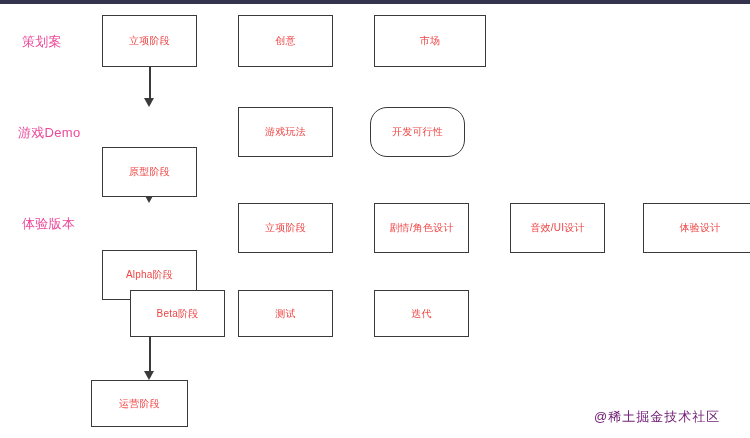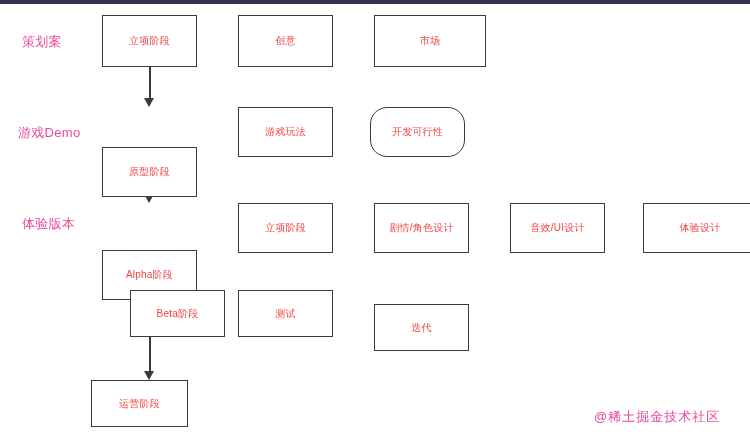--- a/index.html
+++ b/index.html
@@ -110,19 +110,19 @@
         <div class="node" style="left: 102px; top: 103px; width: 95px; height: 50px; margin-top: 40px;">原型阶段</div>
         <div class="node" style="left: 238px; top: 103px; width: 95px; height: 50px;">游戏玩法</div>
         <div class="node" style="left: 370px; top: 103px; width: 95px; height: 50px; border-radius: 17px;">开发可行性</div>
         <div class="node" style="left: 102px; top: 199px; width: 95px; height: 50px; margin-top: 47px;">Alpha阶段</div>
         <div class="node" style="left: 238px; top: 199px; width: 95px; height: 50px;">立项阶段</div>
         <div class="node" style="left: 374px; top: 199px; width: 95px; height: 50px;">剧情/角色设计</div>
         <div class="node" style="left: 510px; top: 199px; width: 95px; height: 50px;">音效/UI设计</div>
         <div class="node" style="left: 643px; top: 199px; width: 114px; height: 50px;">体验设计</div>
         <div class="node" style="left: 102px; top: 286px; width: 95px; height: 47px; margin-left: 28px;">Beta阶段</div>
         <div class="node" style="left: 238px; top: 286px; width: 95px; height: 47px;">测试</div>
-        <div class="node" style="left: 374px; top: 300px; width: 95px; height: 47px;">迭代</div>
+        <div class="node" style="left: 374px; top: 286px; width: 95px; height: 47px;">迭代</div>
         <div class="node" style="left: 91px; top: 376px; width: 97px; height: 47px; font-family: Liberation Serif, serif;">运营阶段</div>
       </div>
-    <div class="watermark" style="left: 594px; top: 404px; color: #ec4899;">@稀土掘金技术社区</div>
+    <div class="watermark" style="left: 594px; top: 404px; color: #701a75;">@稀土掘金技术社区</div>
   </div>
 
 </div>
 
 </body></html>

